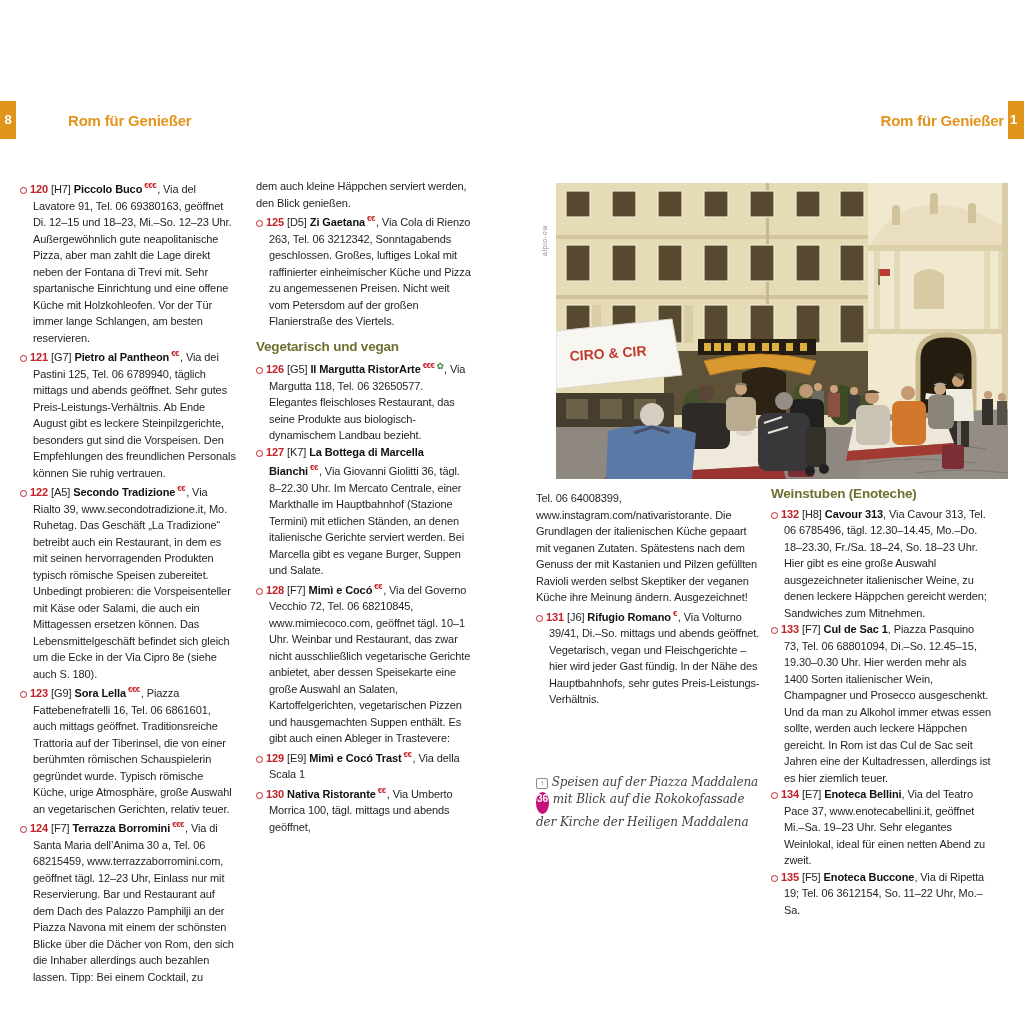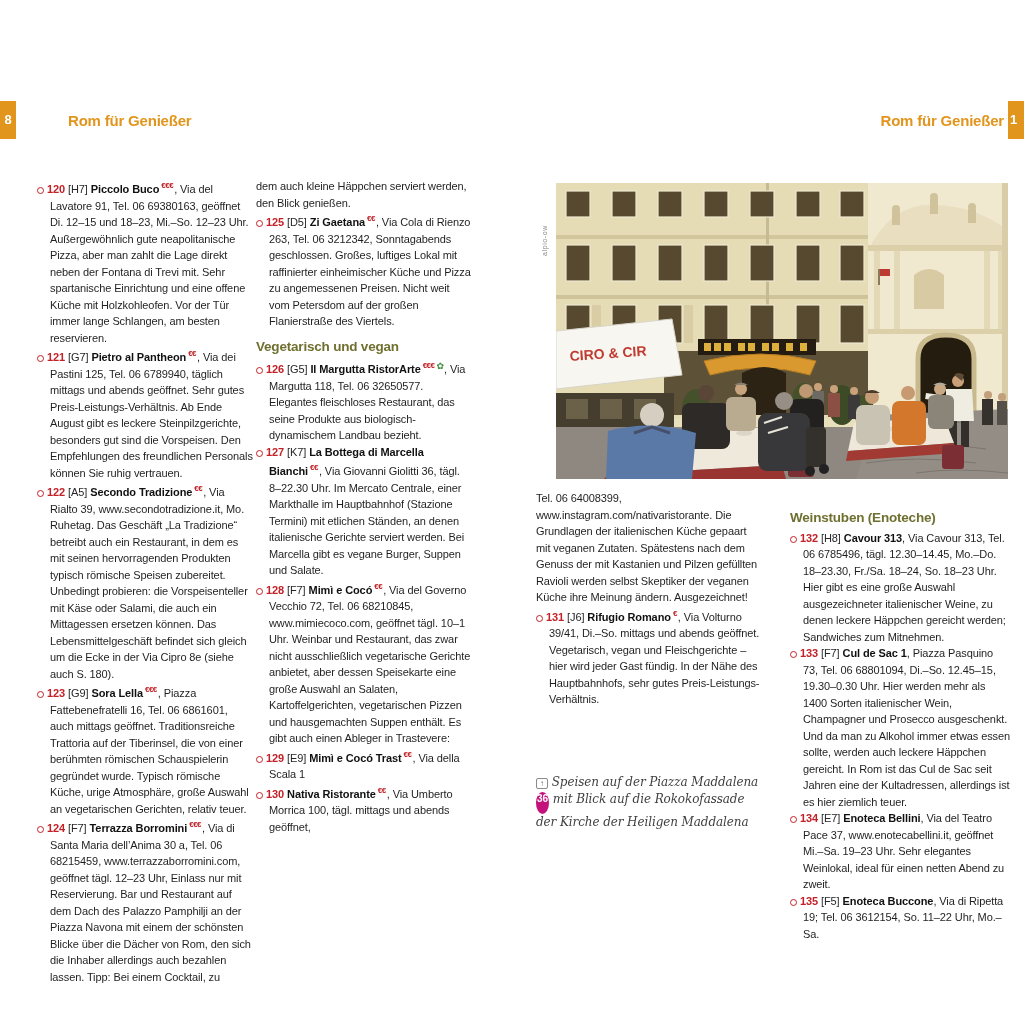--- a/index.html
+++ b/index.html
@@ -19,24 +19,24 @@
        color:#fff;font-weight:bold;font-size:13px;line-height:38px;text-align:center;overflow:hidden;}
   .tab.left{left:0;}
   .tab.right{right:0;text-align:left;padding-left:2px;}
   .ph-title{position:absolute;top:112px;font-size:15px;font-weight:bold;color:var(--accent-orange);letter-spacing:-0.2px;margin-left:40px;}
   .ph-title.left{left:28px;}
   .ph-title.right{right:20px;}
 
   
   .col{position:absolute;font-size:11px;line-height:16.5px;letter-spacing:-0.1px;color:var(--body-ink);
        hyphens:auto;-webkit-hyphens:auto;}
-  #c1{left:37px;top:178px;width:216px;}
+  #c1{left:20px;top:178px;width:216px;}
   #c2{left:256px;top:178px;width:215px;}
   #c3{left:536px;top:490px;width:224px;}
-  #c4{left:790px;top:486px;width:221px;margin-top:24px;}
+  #c4{left:771px;top:486px;width:221px;}
   .col > :first-child{margin-top:0;}
 
   .entry{padding-left:13px;text-indent:-13px;margin:0;}
   .cont{margin:0;}
   .para{margin:0;text-indent:10px;text-align:justify;}
   h3.sec-heading{font-size:13.5px;font-weight:bold;color:var(--heading-olive);margin:9px 0 3px;letter-spacing:-0.2px;}
   #c4 h3.sec-heading{margin-top:0;}
 
   .pin{display:inline-block;width:7px;height:7px;border:1.8px solid var(--entry-red);border-radius:50%;
        margin-right:3px;vertical-align:-1px;text-indent:0;}

